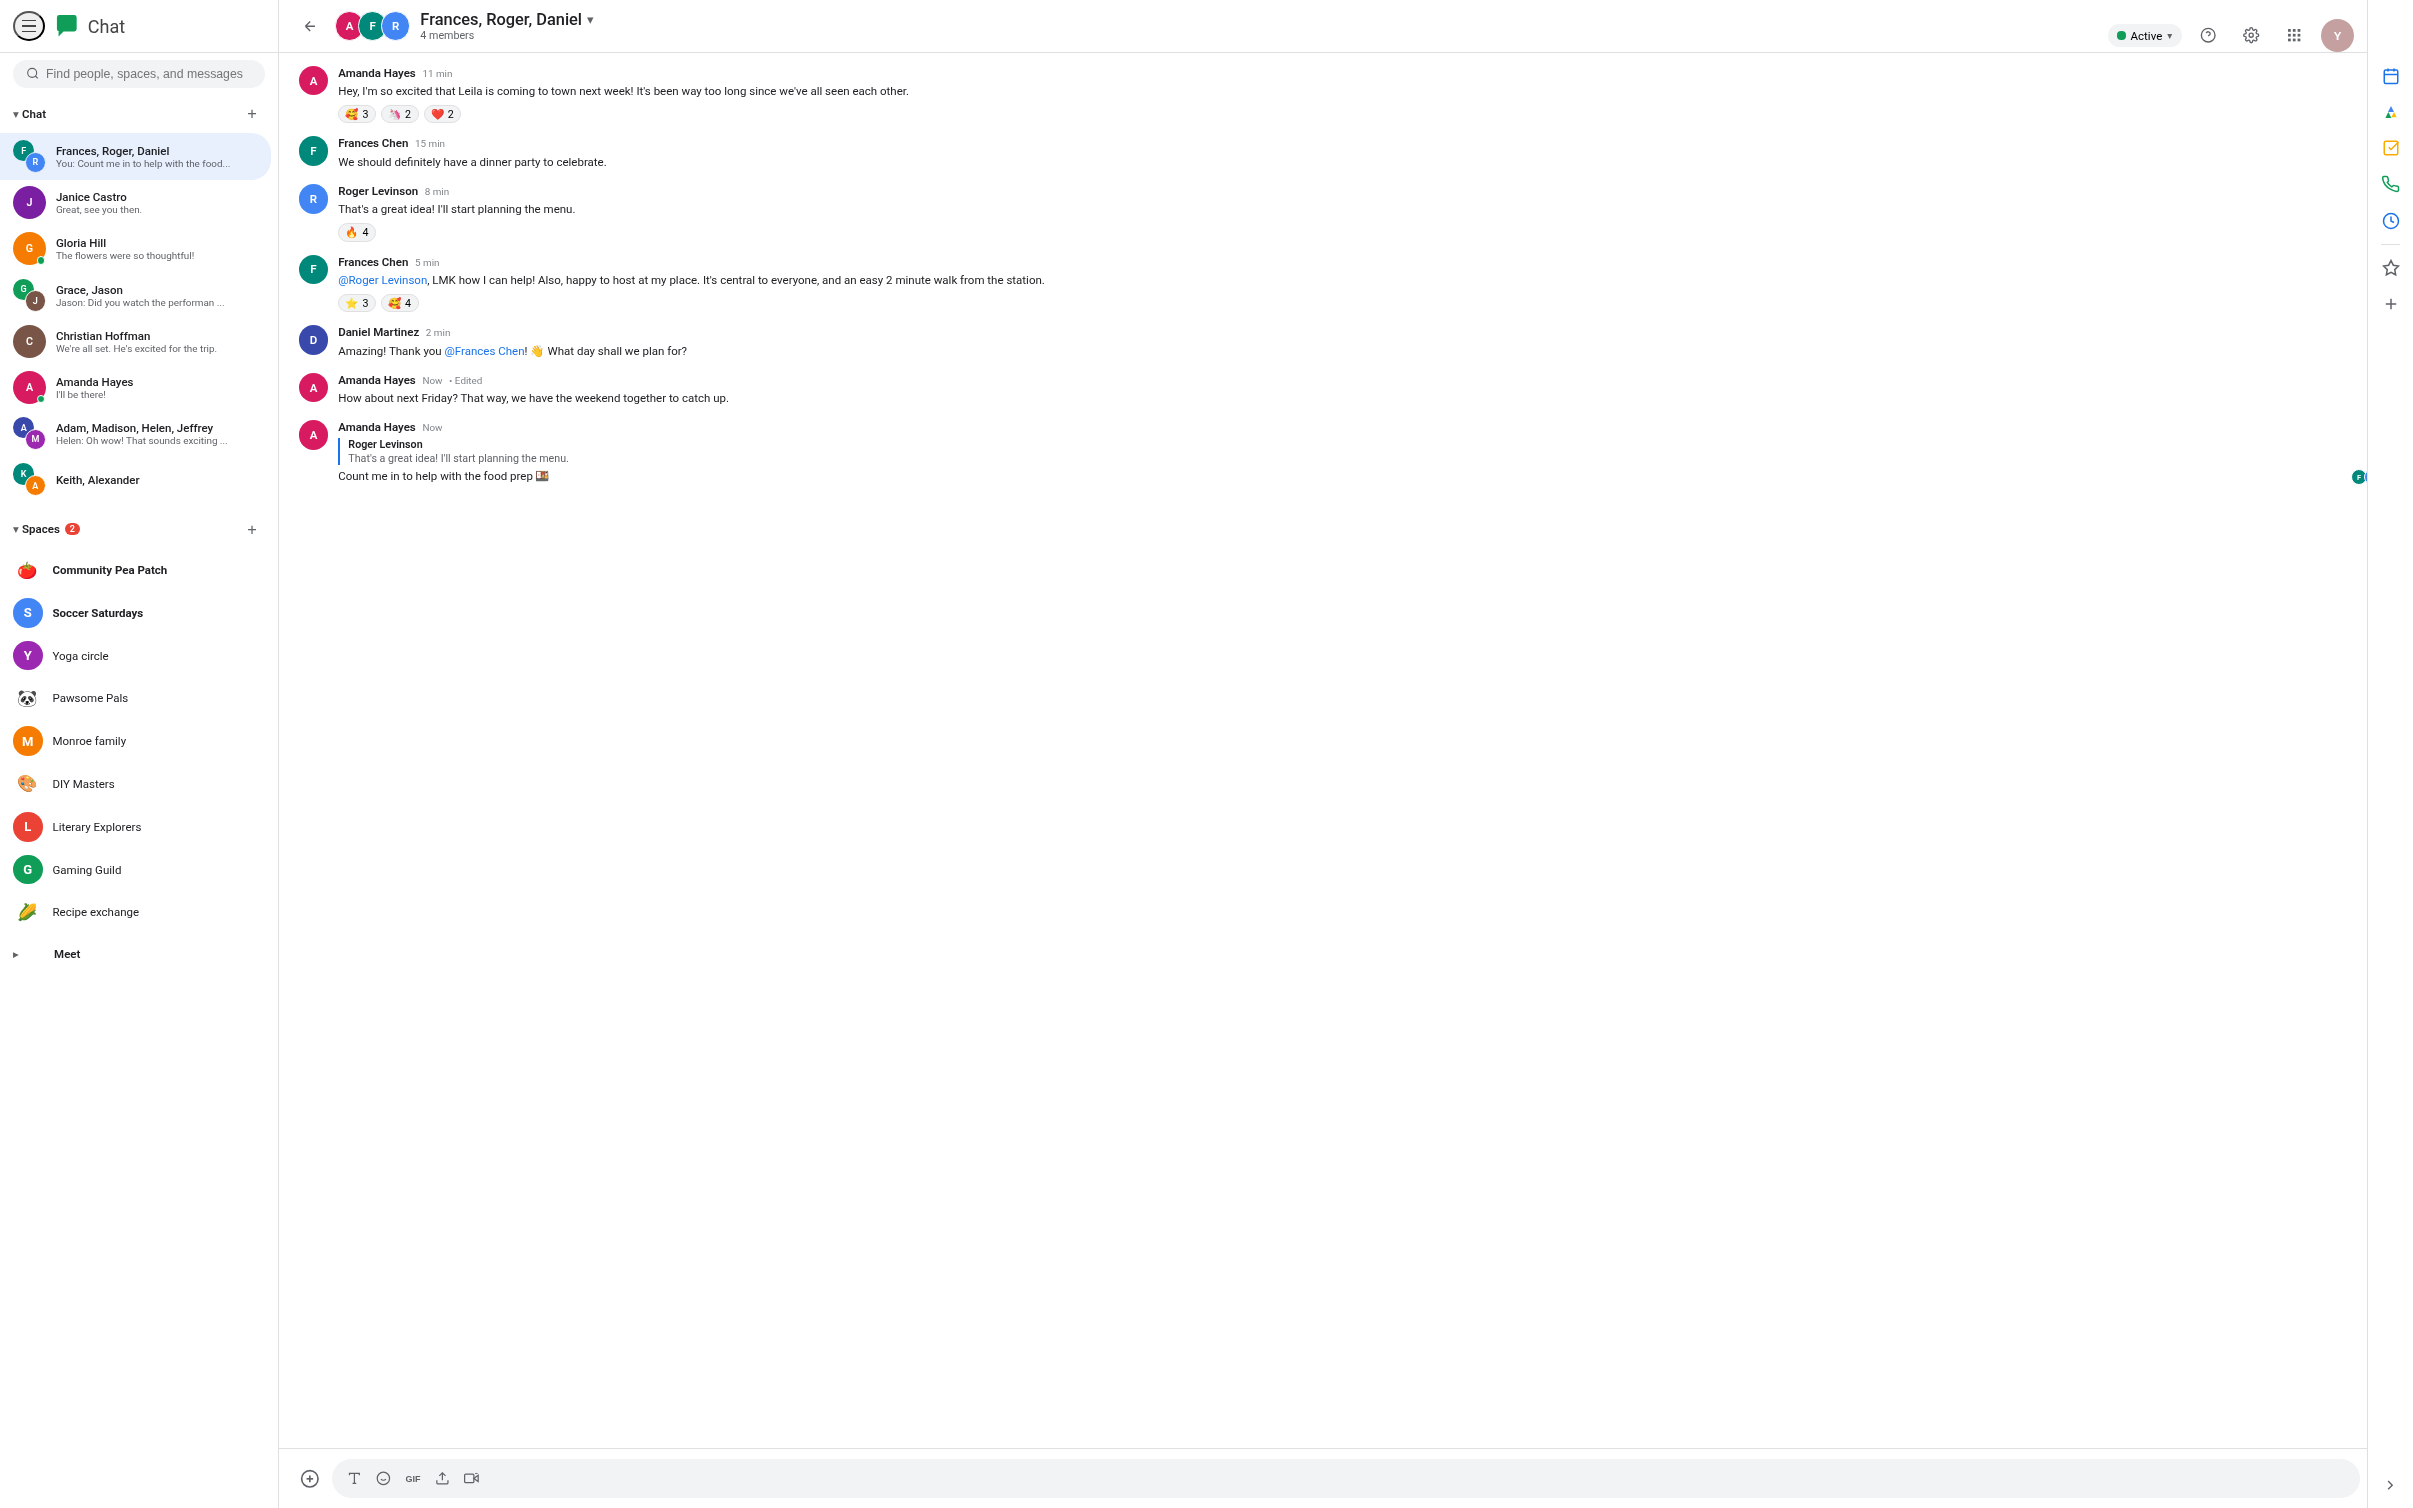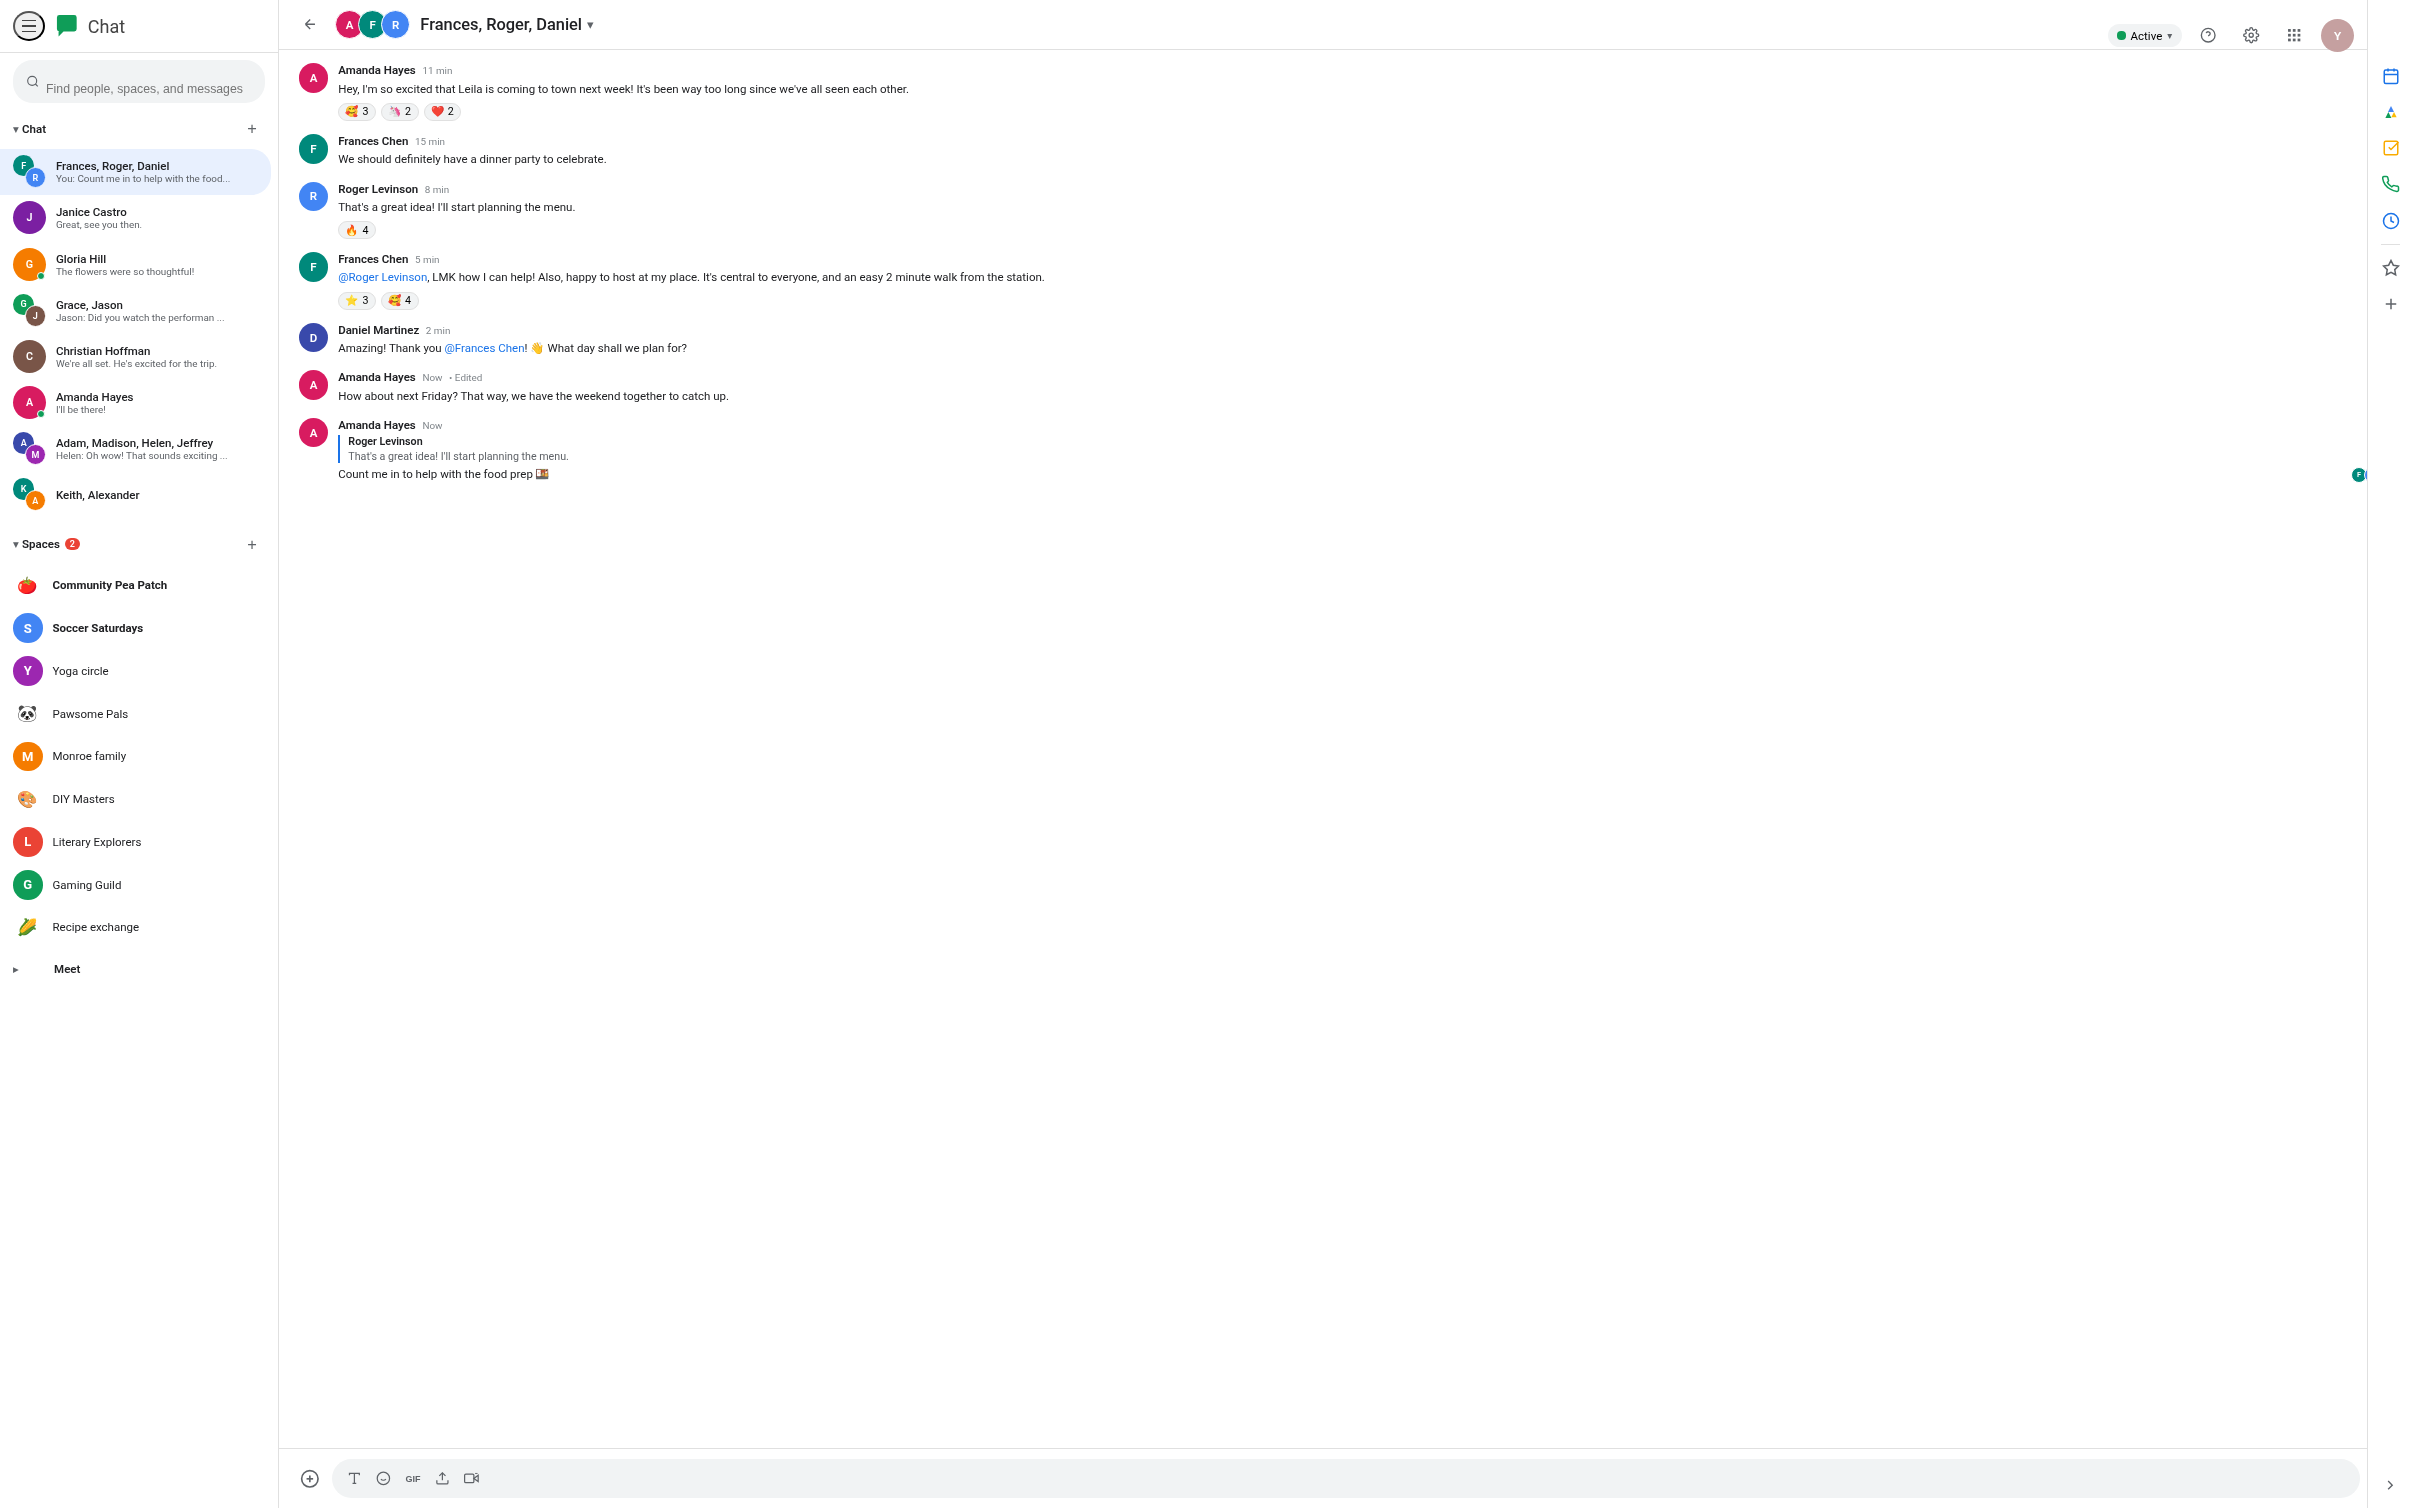--- a/index.html
+++ b/index.html
@@ -120,21 +120,21 @@
       <span class="logo-text">Chat</span>
     </div>
   </div>
 
   <div style="padding: 6.6px 13px;">
     <div class="search-bar">
       <svg width="14.8" height="14.8" viewBox="0 0 24 24" fill="none" stroke="#5f6368" stroke-width="2">
         <circle cx="11" cy="11" r="8"></circle>
           <line x1="21" y1="21" x2="16.65" y2="16.65"></line>
       </svg>
-      <input type="text" style="border: none; background: transparent; outline: none; font-size: 12.3px; color: rgb(32, 33, 36); width: 100%; margin-top: 16px;" placeholder="Find people, spaces, and messages">
+      <input type="text" style="border: none; background: transparent; outline: none; font-size: 12.3px; color: rgb(32, 33, 36); width: 100%;" placeholder="Find people, spaces, and messages">
     </div>
   </div>
 
   <div class="section-header">
     <span style="font-size:11.5px;color:#5f6368;margin-right:3.3px;">▾</span>
     <span class="section-header-text">Chat</span>
     <button class="section-add">+</button>
   </div>
 
   <div>
@@ -296,20 +296,21 @@
     <div class="header-avatars">
       <div class="header-av" style="width:29.6px;height:29.6px;border-radius:50%;background:#d81b60;display:flex;align-items:center;justify-content:center;color:#fff;font-size:11.5px;font-weight:600;border:1.6px solid #fff;">A</div>
       <div class="header-av" style="width:29.6px;height:29.6px;border-radius:50%;background:#00897b;display:flex;align-items:center;justify-content:center;color:#fff;font-size:11.5px;font-weight:600;border:1.6px solid #fff;margin-left:-6.6px;">F</div>
       <div class="header-av" style="width:29.6px;height:29.6px;border-radius:50%;background:#4285f4;display:flex;align-items:center;justify-content:center;color:#fff;font-size:11.5px;font-weight:600;border:1.6px solid #fff;margin-left:-6.6px;">R</div>
     </div>
     <div class="header-info">
       <div class="header-title">
         <span>Frances, Roger, Daniel</span>
         <span style="font-size:13px;color:#5f6368;">▾</span>
       </div>
+      <div class="header-members">4 members</div>
     </div>
   </div>
 
   <div class="messages">
 
     <div class="message">
       <div class="msg-avatar" style="background:#d81b60;">A</div>
       <div class="msg-content">
         <div class="msg-header">
           <span class="msg-name">Amanda Hayes</span>

